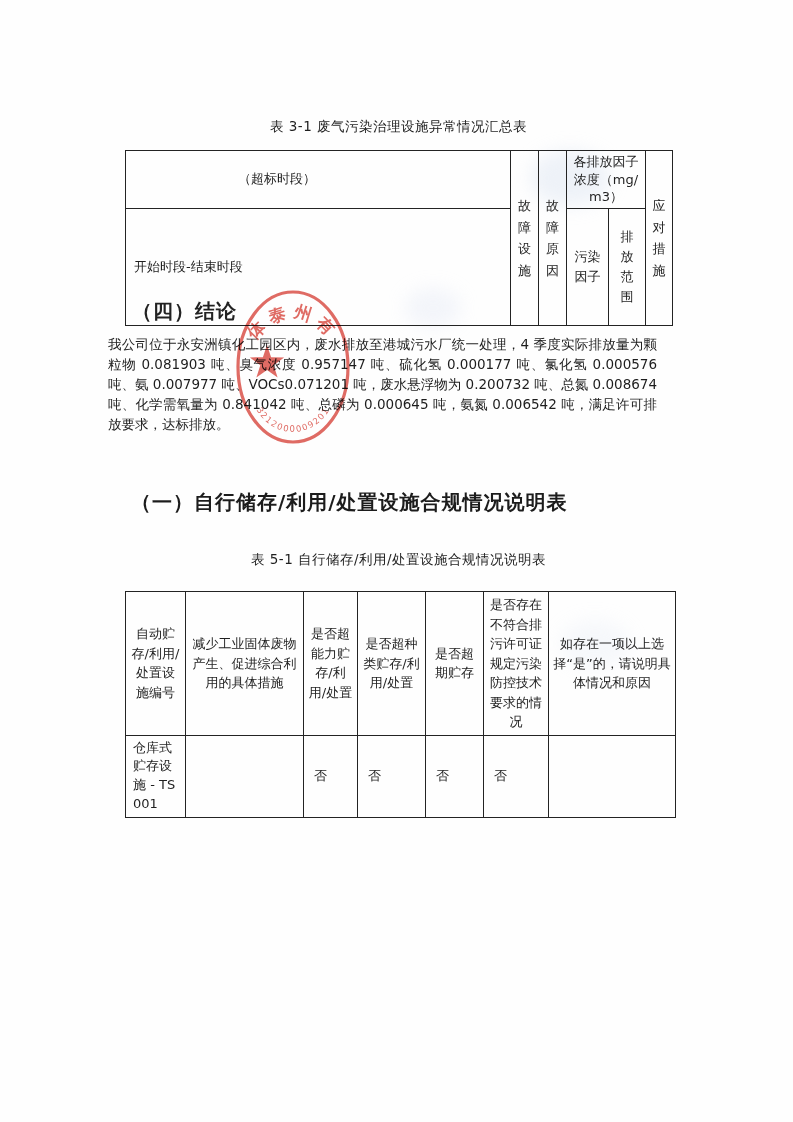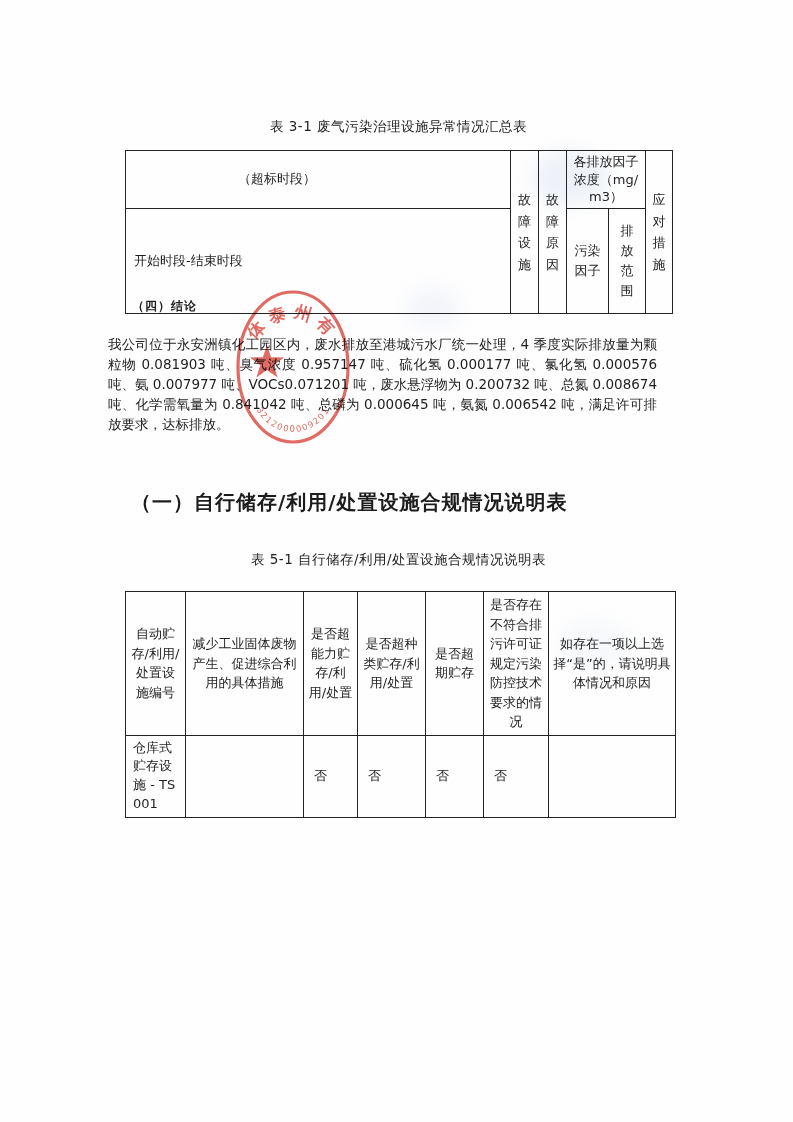--- a/index.html
+++ b/index.html
@@ -28,33 +28,33 @@
   td { border:1.5px solid #232323; font-size:13px; line-height:1.45;
        word-break:break-all; overflow:hidden; color:#1f1f1f; vertical-align:middle; }
 
   
   .t4 { left:125px; top:150px; width:547px; }
   .t4 .r1 { height:51px; }
   .t4 .r2 { height:92px; }
   .t4 .wide1 { text-align:center; padding:2px 90px 2px 8px; }
   .t4 .wide2 { text-align:left; padding:2px 4px 2px 8px; }
   .t4 .vcell { text-align:center; padding:11px 2px; line-height:1.65; }
-  .t4 .vnarrow { text-align:center; padding:12px 10px; line-height:1.55; }
+  .t4 .vnarrow { text-align:center; padding:18px 10px; line-height:1.55; }
   .t4 .group { text-align:center; padding:2px 3px; line-height:1.35;margin-left:36px; }
   .t4 .poll { text-align:center; padding:2px 4px; line-height:1.5; }
 
   
   .t5 { left:125px; top:591px; width:550px; }
   .t5 .hr { height:134px; }
   .t5 .dr { height:76px; }
   .t5 td.h { text-align:center; padding:3px 4px; line-height:1.5; }
   .t5 td.c { text-align:left; padding:3px 5px 3px 10px; line-height:1.5; }
   .t5 td.c1 { text-align:left; padding:3px 4px 3px 7px; line-height:1.45; }
 
-  .concl-h { position:absolute; left:132px; top:298px; font-size:12px; font-weight:700;
+  .concl-h { position:absolute; left:132px; top:298px; font-size:20px; font-weight:700;
              letter-spacing:1px; color:#222; }
   .concl-p { position:absolute; left:108px; top:334px; width:549px; font-size:13.5px;
              line-height:20px; text-align:justify; color:#1d1d1d; }
 
   .sec-title { position:absolute; left:131px; top:441px; font-size:24px; font-weight:700;
                letter-spacing:1.5px; color:#111; }
   .sec-sub { position:absolute; left:131px; top:489px; font-size:20px; font-weight:600;
              letter-spacing:1px; color:#1c1c1c; }
 
   .stamp { position:absolute; left:233px; top:287px; width:124px; height:164px;

